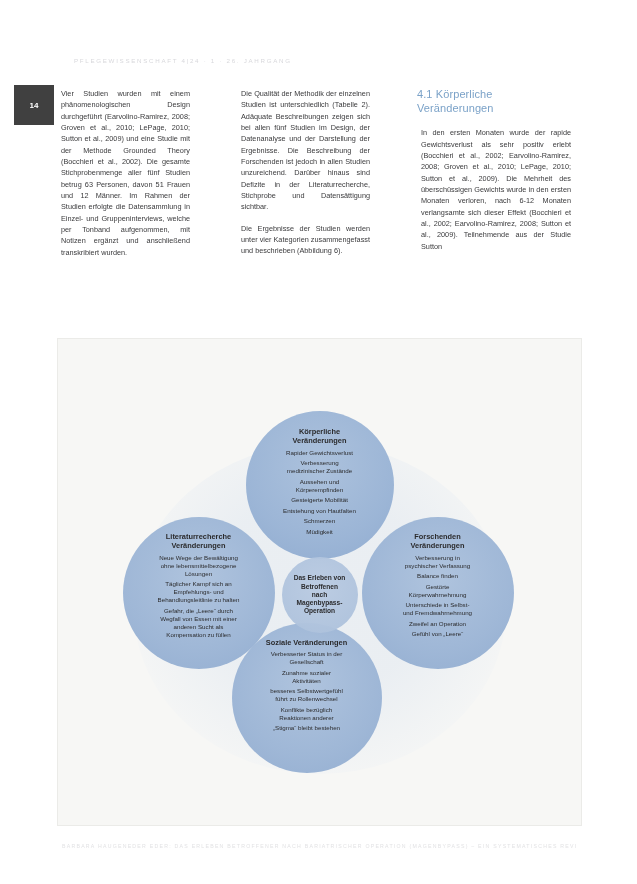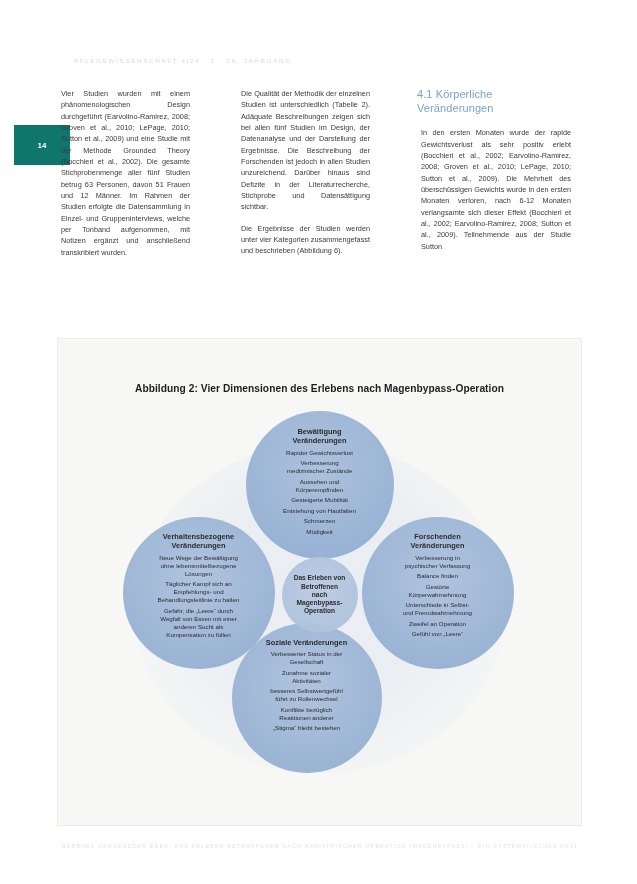--- a/index.html
+++ b/index.html
@@ -14,24 +14,24 @@
   
   .runhead{
     position:absolute;left:74px;top:57px;width:470px;
     font-size:6.2px;letter-spacing:1.7px;
     color:#d8d8dc;white-space:nowrap;
     text-transform:uppercase;
   }
 
   
   .folio{
-    position:absolute;left:14px;top:85px;width:56px;height:40px;
-    background:#0f766e;color:#ffffff;
+    position:absolute;left:14px;top:85px;width:40px;height:40px;
+    background:#404040;color:#ffffff;
     font-size:8px;font-weight:bold;
-    display:flex;align-items:center;justify-content:center;margin-top:40px;
+    display:flex;align-items:center;justify-content:center;
   }
 
   
   .cols{
     position:absolute;left:57px;top:88px;width:515px;height:230px;
   }
   .col{
     position:absolute;top:0;width:133px;
     font-size:7.3px;line-height:11.35px;
     text-align:justify;
@@ -150,41 +150,40 @@
     </div>
 
     <div class="col" id="col3">
       <div class="h-sec">4.1 Körperliche Veränderungen</div>
       <p>In den ersten Monaten wurde der rapide Gewichtsverlust als sehr positiv erlebt (Bocchieri et al., 2002; Earvolino-Ramirez, 2008; Groven et al., 2010; LePage, 2010; Sutton et al., 2009). Die Mehrheit des überschüssigen Gewichts wurde in den ersten Monaten verloren, nach 6-12 Monaten verlangsamte sich dieser Effekt (Bocchieri et al., 2002; Earvolino-Ramirez, 2008; Sutton et al., 2009). Teilnehmende aus der Studie Sutton</p>
     </div>
 
   </div>
 
   <div class="figure">
-    <div class="fig-title">Abbildung 2: Vier Dimensionen des Erlebens nach Magenbypass-Operation</div>
 
     <div class="venn">
       <div class="halo"></div>
 
       <div class="bubble" id="b-top">
-        <div class="b-title">Bewältigung
+        <div class="b-title">Körperliche
 Veränderungen</div>
         <div class="b-item">Rapider Gewichtsverlust</div>
         <div class="b-item">Verbesserung
 medizinischer Zustände</div>
         <div class="b-item">Aussehen und
 Körperempfinden</div>
         <div class="b-item">Gesteigerte Mobilität</div>
         <div class="b-item">Entstehung von Hautfalten</div>
         <div class="b-item">Schmerzen</div>
         <div class="b-item">Müdigkeit</div>
       </div>
 
       <div class="bubble" id="b-left">
-        <div class="b-title">Verhaltensbezogene
+        <div class="b-title">Literaturrecherche
 Veränderungen</div>
         <div class="b-item">Neue Wege der Bewältigung
 ohne lebensmittelbezogene
 Lösungen</div>
         <div class="b-item">Täglicher Kampf sich an
 Empfehlungs- und
 Behandlungsleitlinie zu halten</div>
         <div class="b-item">Gefahr, die „Leere“ durch
 Wegfall von Essen mit einer
 anderen Sucht als

